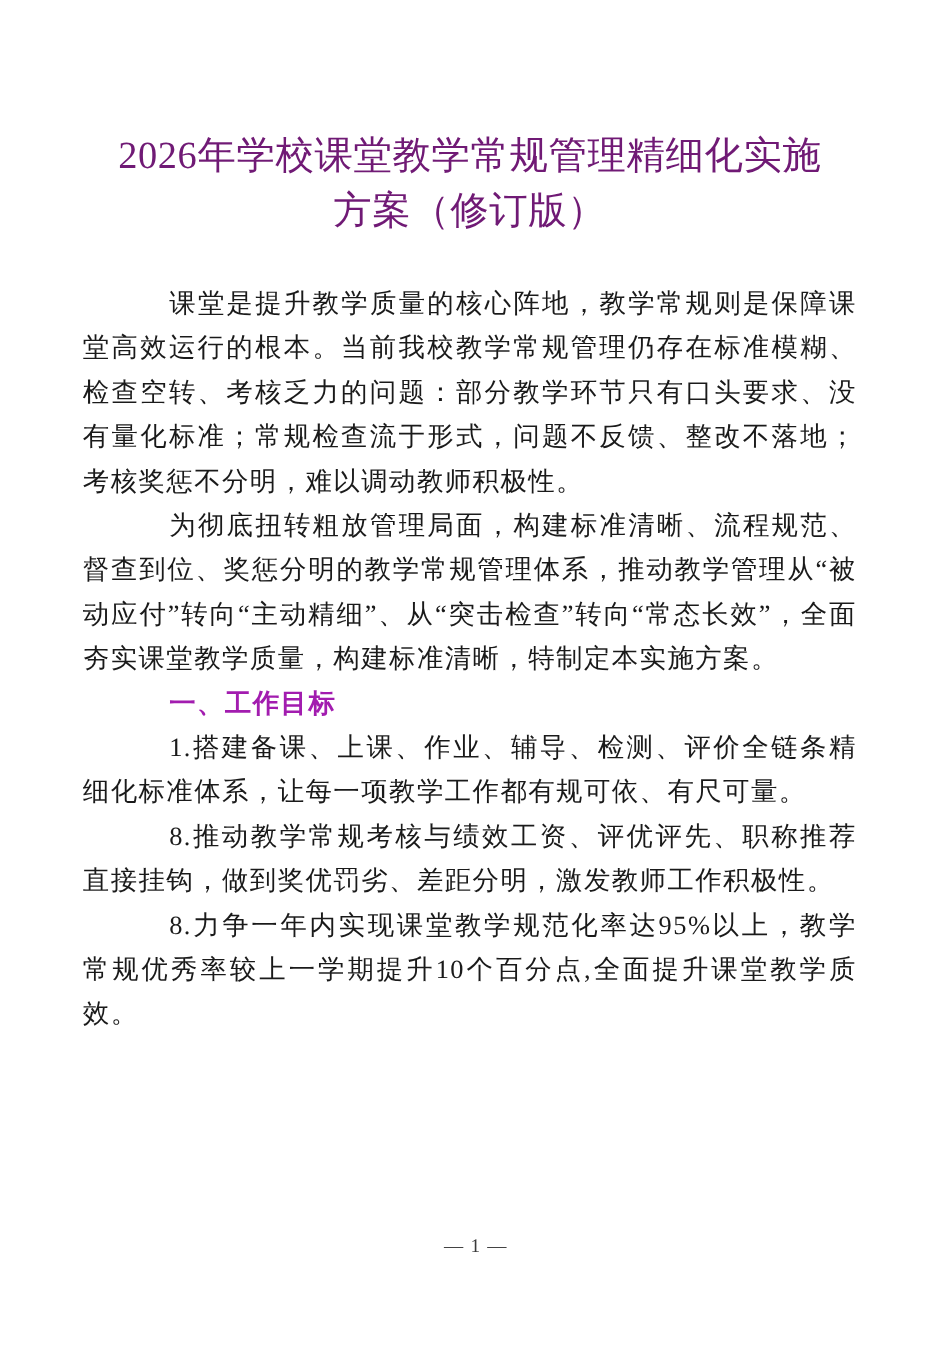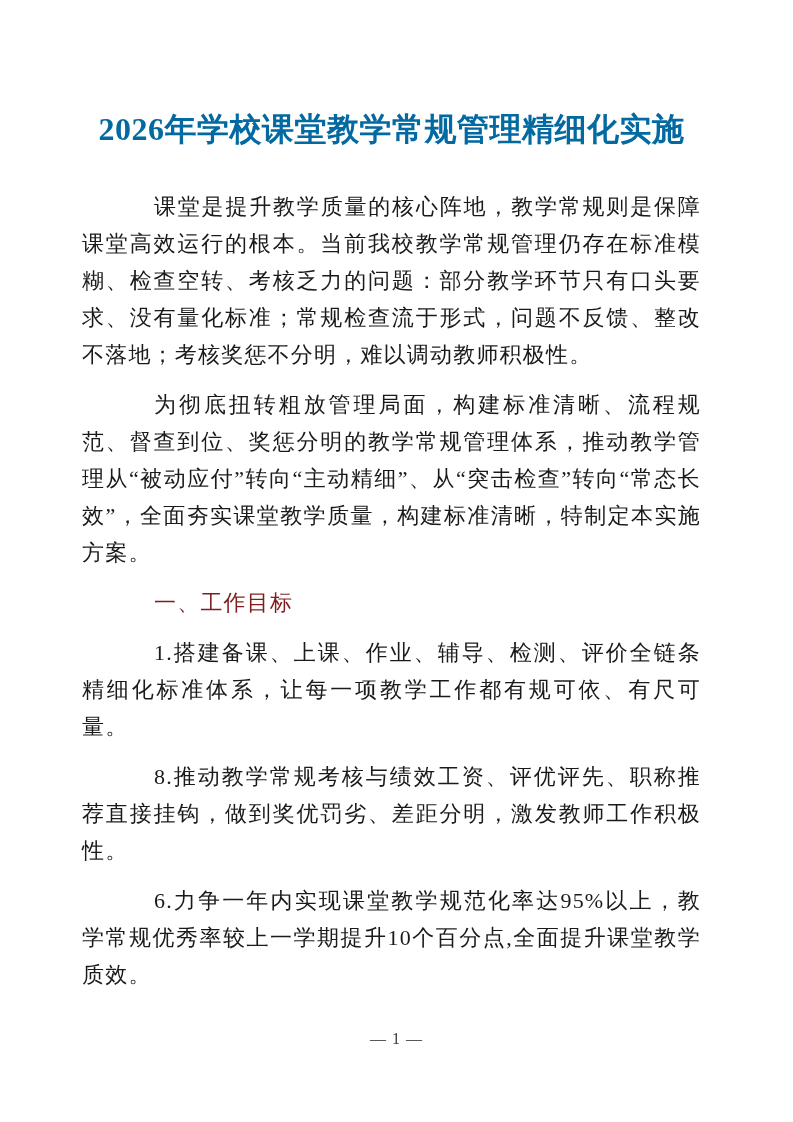--- a/index.html
+++ b/index.html
@@ -18,44 +18,44 @@
   .content {
     position: absolute;
     left: 69px;
     top: 0;
     width: 645px;
   }
   .doc-title {
     margin: 106px 0 36px 0;
     font-size: 32px;
     line-height: 46px;
-    font-weight: 700;
+    font-weight: 400;
     text-align: center;
-    color: #0369a1;
+    color: #701a75;
     letter-spacing: 0.5px;
   }
   .doc-title .title-line {
     display: block;
     white-space: nowrap;
   }
   .para {
-    margin: 13px;
+    margin: 0;
     font-size: 22px;
     line-height: 37px;
     letter-spacing: 1.2px;
     color: #1a1a1a;
     text-align: justify;
     text-justify: inter-ideograph;
     text-align-last: left;
     text-indent: 72px;
     font-weight: 400;
   }
   .para.heading {
-    font-weight: 400;
-    color: #7f1d1d;
+    font-weight: 700;
+    color: #a21caf;
     text-align-last: left;
   }
   .footer {
     position: absolute;
     left: 0;
     right: 0;
     top: 1028px;
     text-align: center;
     font-size: 16px;
     line-height: 22px;
@@ -64,34 +64,35 @@
   }
 </style>
 </head>
 <body>
 
 <div class="page">
   <div class="content">
 
     <h1 class="doc-title">
       <span class="title-line">2026年学校课堂教学常规管理精细化实施</span>
+      <span class="title-line">方案（修订版）</span>
     </h1>
 
     <p class="para">课堂是提升教学质量的核心阵地，教学常规则是保障课堂高效运行的根本。当前我校教学常规管理仍存在标准模糊、检查空转、考核乏力的问题：部分教学环节只有口头要求、没有量化标准；常规检查流于形式，问题不反馈、整改不落地；考核奖惩不分明，难以调动教师积极性。</p>
 
     <p class="para">为彻底扭转粗放管理局面，构建标准清晰、流程规范、督查到位、奖惩分明的教学常规管理体系，推动教学管理从“被动应付”转向“主动精细”、从“突击检查”转向“常态长效”，全面夯实课堂教学质量，构建标准清晰，特制定本实施方案。</p>
 
     <p class="para heading">一、工作目标</p>
 
     <p class="para">1.搭建备课、上课、作业、辅导、检测、评价全链条精细化标准体系，让每一项教学工作都有规可依、有尺可量。</p>
 
 
     <p class="para">8.推动教学常规考核与绩效工资、评优评先、职称推荐直接挂钩，做到奖优罚劣、差距分明，激发教师工作积极性。</p>
 
-    <p class="para">6.力争一年内实现课堂教学规范化率达95%以上，教学常规优秀率较上一学期提升10个百分点,全面提升课堂教学质效。</p>
+    <p class="para">8.力争一年内实现课堂教学规范化率达95%以上，教学常规优秀率较上一学期提升10个百分点,全面提升课堂教学质效。</p>
 
 
 
   </div>
 
   <div class="footer">
     <span>— 1 —</span>
   </div>
 </div>
 

